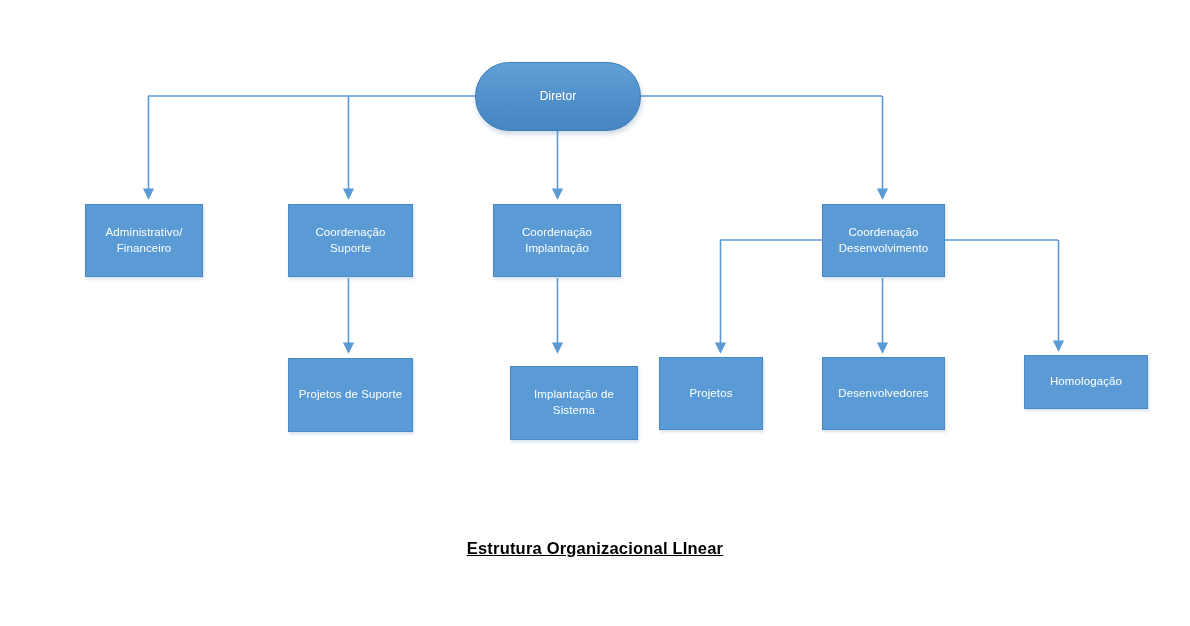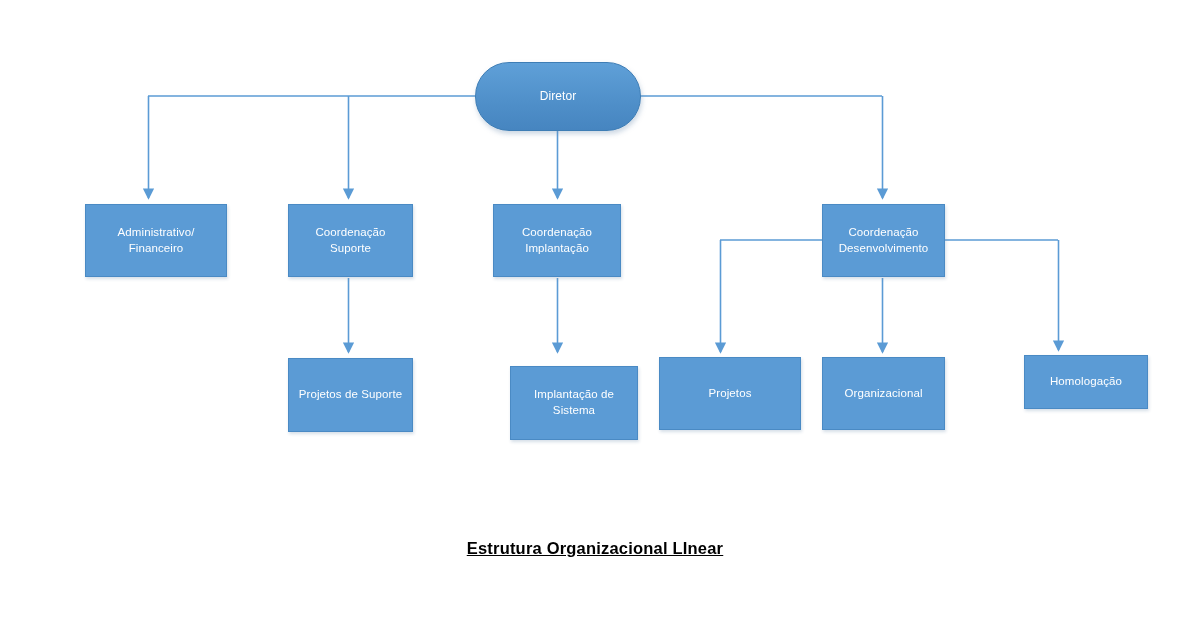--- a/index.html
+++ b/index.html
@@ -102,21 +102,21 @@
       <path d="M 720.5 240 L 720.5 352"></path>
       <path d="M 882.5 278 L 882.5 352"></path>
       <path d="M 1058.5 240 L 1058.5 350"></path>
     </g>
   </svg>
 
   <div class="node node-root" style="left:475px; top:62px; width:166px; height:69px;">
     <span class="node-label">Diretor</span>
   </div>
 
-  <div class="node" style="left:85px; top:204px; width:142px; height:73px;">
+  <div class="node" style="left:85px; top:204px; width:118px; height:73px;">
     <span class="node-label">Administrativo/
 Financeiro</span>
   </div>
 
   <div class="node" style="left:288px; top:204px; width:125px; height:73px;">
     <span class="node-label">Coordenação
 Suporte</span>
   </div>
 
   <div class="node" style="left:493px; top:204px; width:128px; height:73px;">
@@ -131,26 +131,26 @@
 
   <div class="node" style="left:288px; top:358px; width:125px; height:74px;">
     <span class="node-label">Projetos de Suporte</span>
   </div>
 
   <div class="node" style="left:510px; top:358px; width:128px; height:74px;margin-top:8px;">
     <span class="node-label">Implantação de
 Sistema</span>
   </div>
 
-  <div class="node" style="left:659px; top:357px; width:142px; height:73px;">
+  <div class="node" style="left:659px; top:357px; width:104px; height:73px;">
     <span class="node-label">Projetos</span>
   </div>
 
   <div class="node" style="left:822px; top:357px; width:123px; height:73px;">
-    <span class="node-label">Organizacional</span>
+    <span class="node-label">Desenvolvedores</span>
   </div>
 
   <div class="node" style="left:1024px; top:355px; width:124px; height:54px;">
     <span class="node-label">Homologação</span>
   </div>
 
   <div class="caption" style="top:539px;">
     <span>Estrutura Organizacional LInear</span>
   </div>
 

